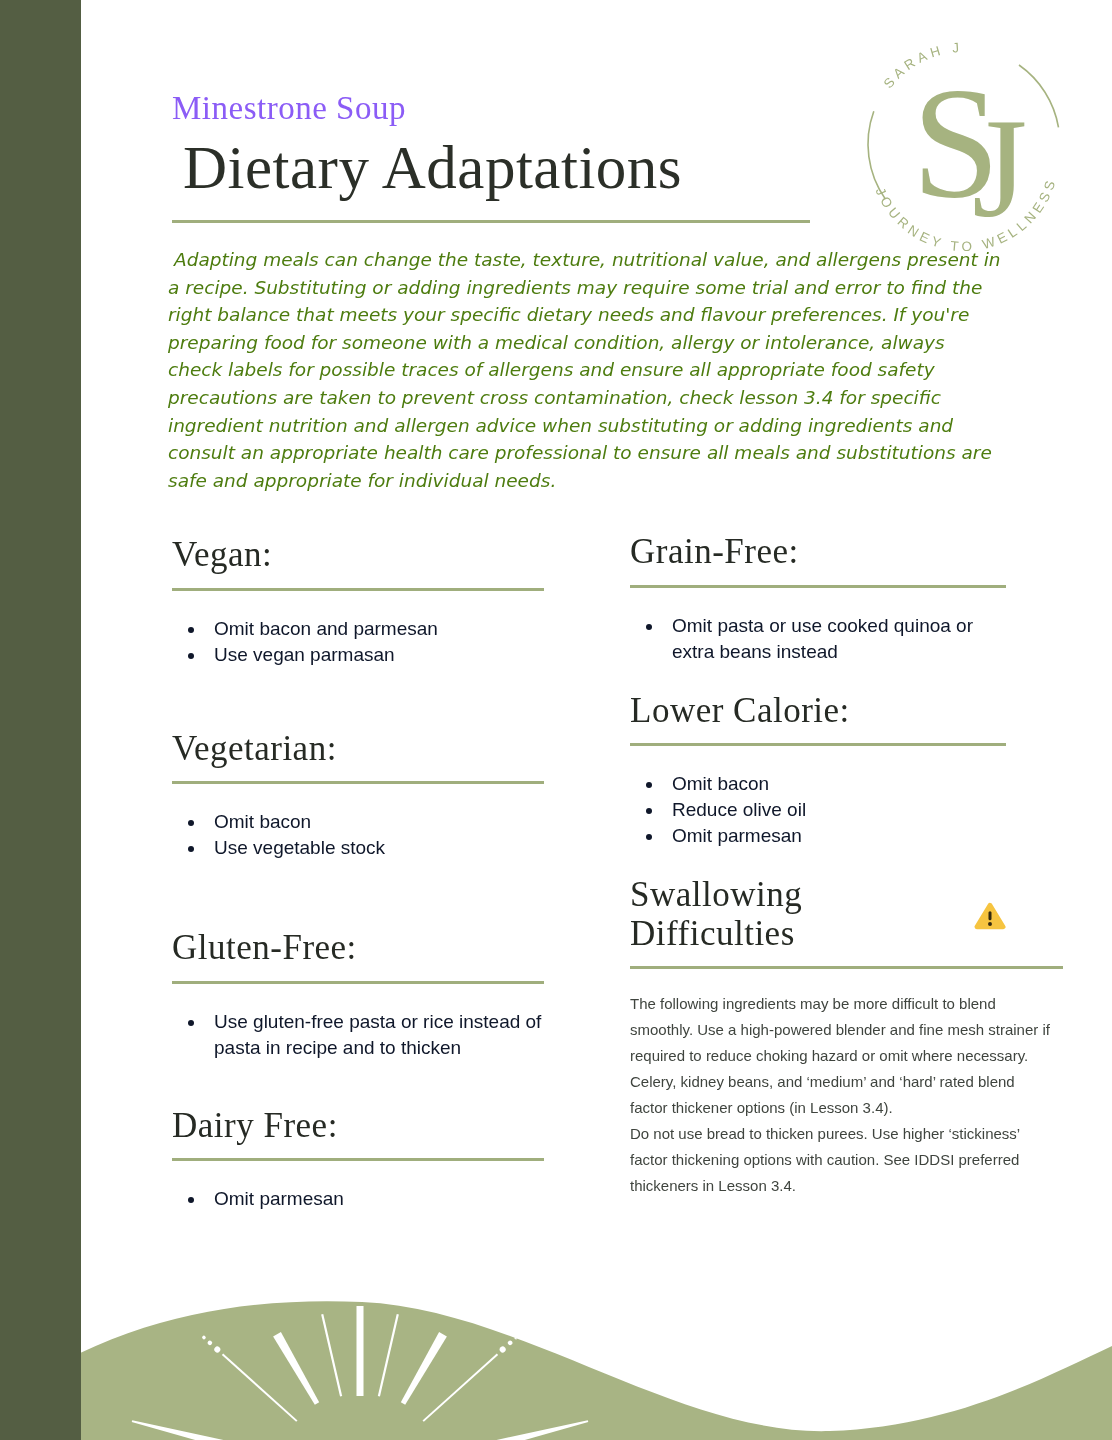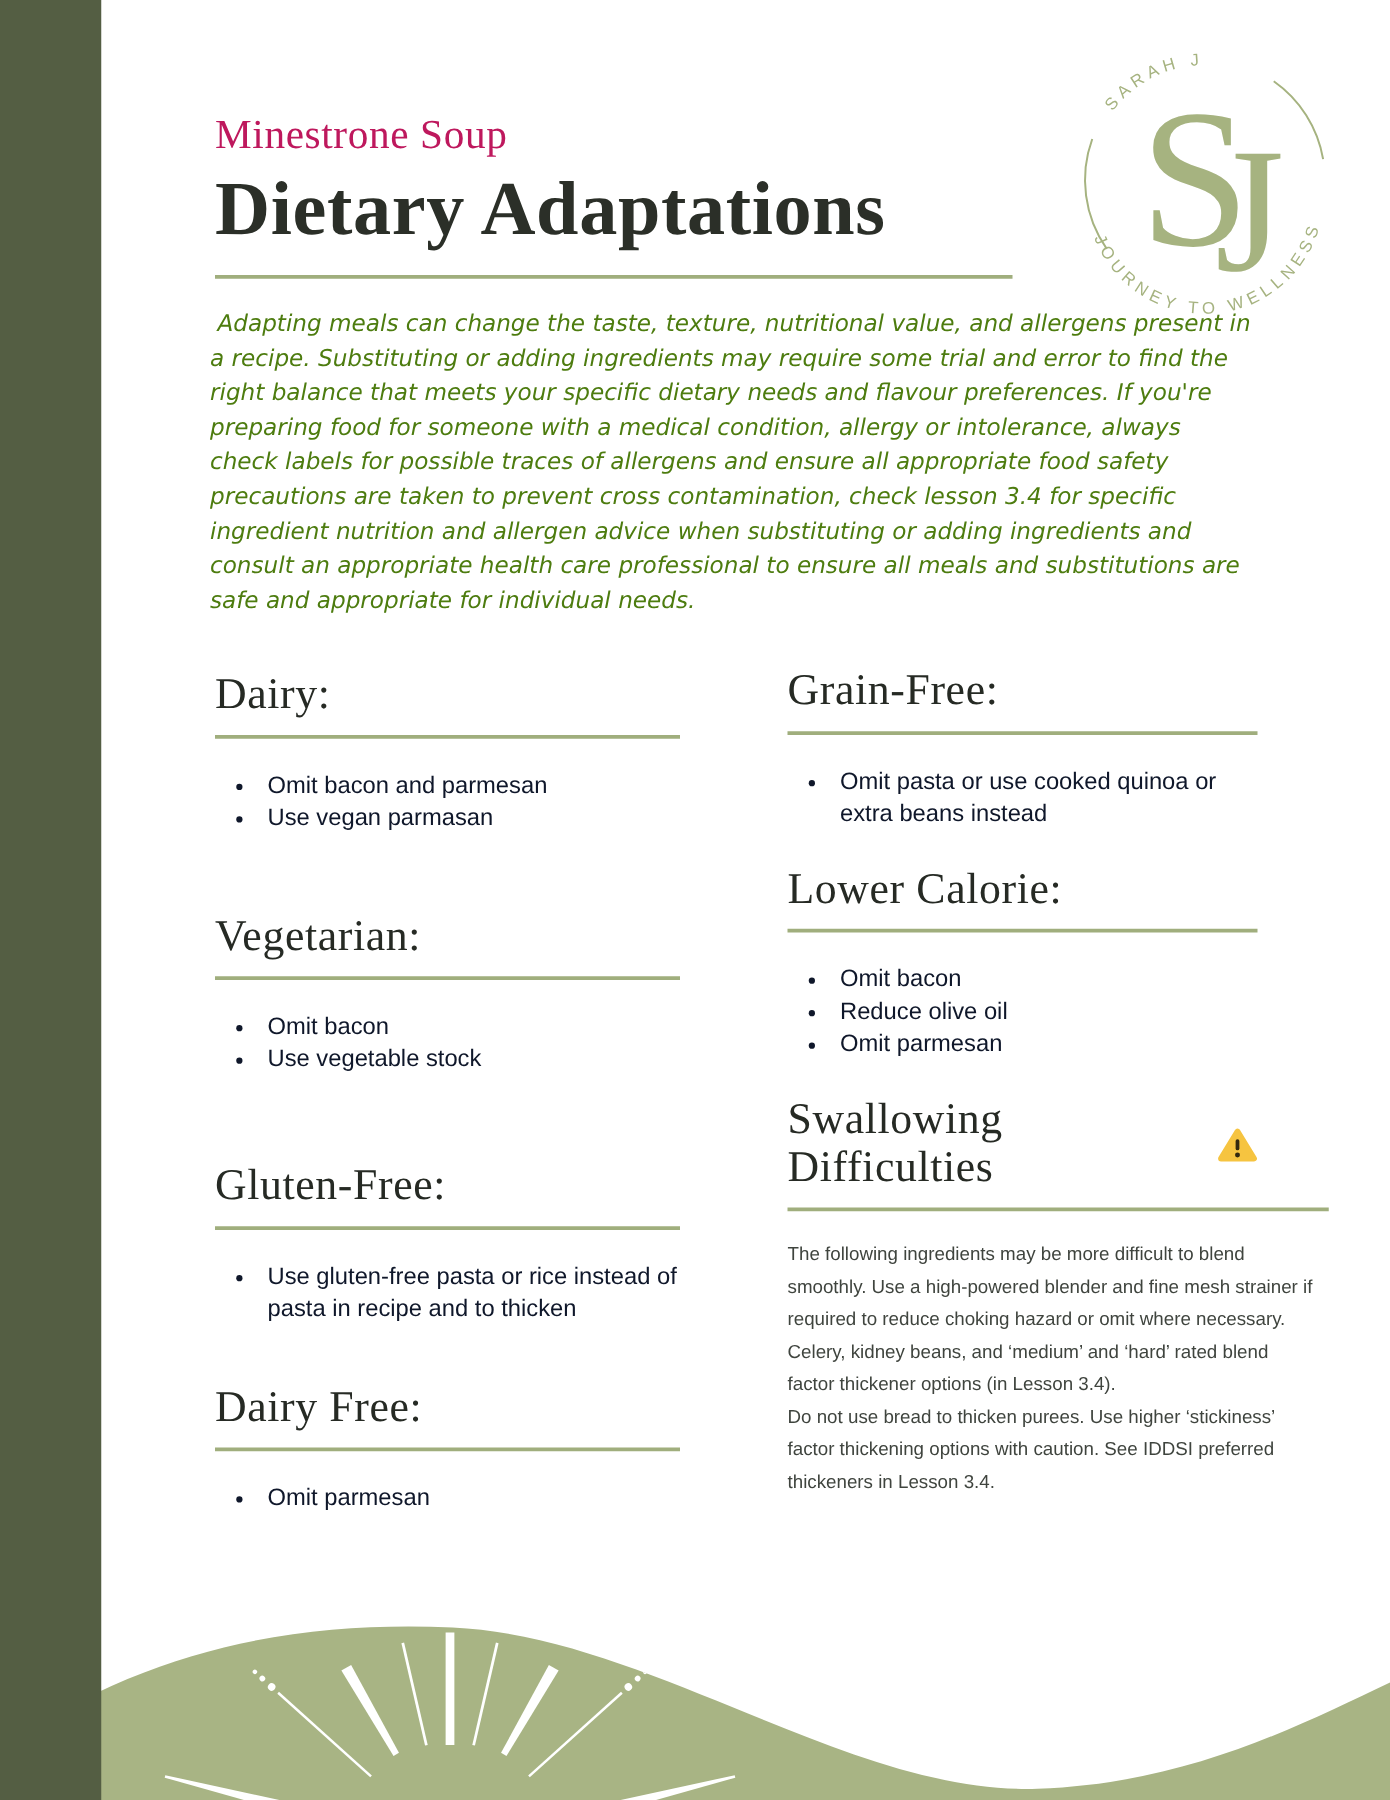--- a/index.html
+++ b/index.html
@@ -9,26 +9,26 @@
     font-family:"Liberation Sans", sans-serif;
   }
   .side-stripe {
     position:absolute; left:0; top:0; width:81px; height:1440px;
     background:#545E43; z-index:3;
   }
   .wave-svg { position:absolute; left:0; bottom:0; width:1112px; height:200px; z-index:1; }
 
   .header-block { position:absolute; left:172px; top:90px; z-index:2; }
   .recipe-name {
-    font-family:"Liberation Serif", serif; font-size:33px; color:#be185d;
+    font-family:"Liberation Serif", serif; font-size:33px; color:#8b5cf6;
     letter-spacing:0.5px;
   }
   .page-title {
-    font-family:"Liberation Serif", serif; font-size:61px; font-weight:700;
-    color:#2B2F28; margin:10px 0 0; letter-spacing:0.5px; line-height:1.0;
+    font-family:"Liberation Serif", serif; font-size:61px; font-weight:400;
+    color:#2B2F28; margin:10px 11px 0; letter-spacing:0.5px; line-height:1.0;
   }
   .title-rule { width:638px; height:3px; background:#A0AE7D; margin-top:22px; }
 
   .logo { position:absolute; left:850px; top:28px; z-index:2; }
 
   .intro {
     position:absolute; left:168px; top:246px; width:836px; z-index:2;
     font-family:"DejaVu Sans", sans-serif; font-style:italic;
     font-size:18.5px; line-height:27.6px; color:#4d7c0f; text-indent:6px;
     margin:0;
@@ -144,21 +144,21 @@
       <text x="62" y="168" font-size="158">S</text>
       <text x="122" y="188" font-size="142">J</text>
     </g>
   </svg>
 
   <p class="intro">Adapting meals can change the taste, texture, nutritional value, and allergens present in  a recipe. Substituting or adding ingredients may require some trial and error to find the right balance that meets your specific dietary needs and flavour preferences.  If you're preparing food for someone with a medical condition, allergy or intolerance, always check labels for possible traces of allergens and ensure all appropriate food safety  precautions are taken to prevent cross contamination, check lesson 3.4 for specific ingredient nutrition and allergen advice when substituting or adding ingredients and consult an appropriate health care professional to ensure all meals and substitutions are safe and appropriate for individual needs.</p>
 
   <div class="col col-left">
 
     <div class="section">
-      <h2>Dairy:</h2>
+      <h2>Vegan:</h2>
       <div class="rule"></div>
       <ul>
         <li>Omit bacon and parmesan</li>
         <li>Use vegan parmasan</li>
       </ul>
     </div>
 
     <div class="section">
       <h2>Vegetarian:</h2>
       <div class="rule"></div>

